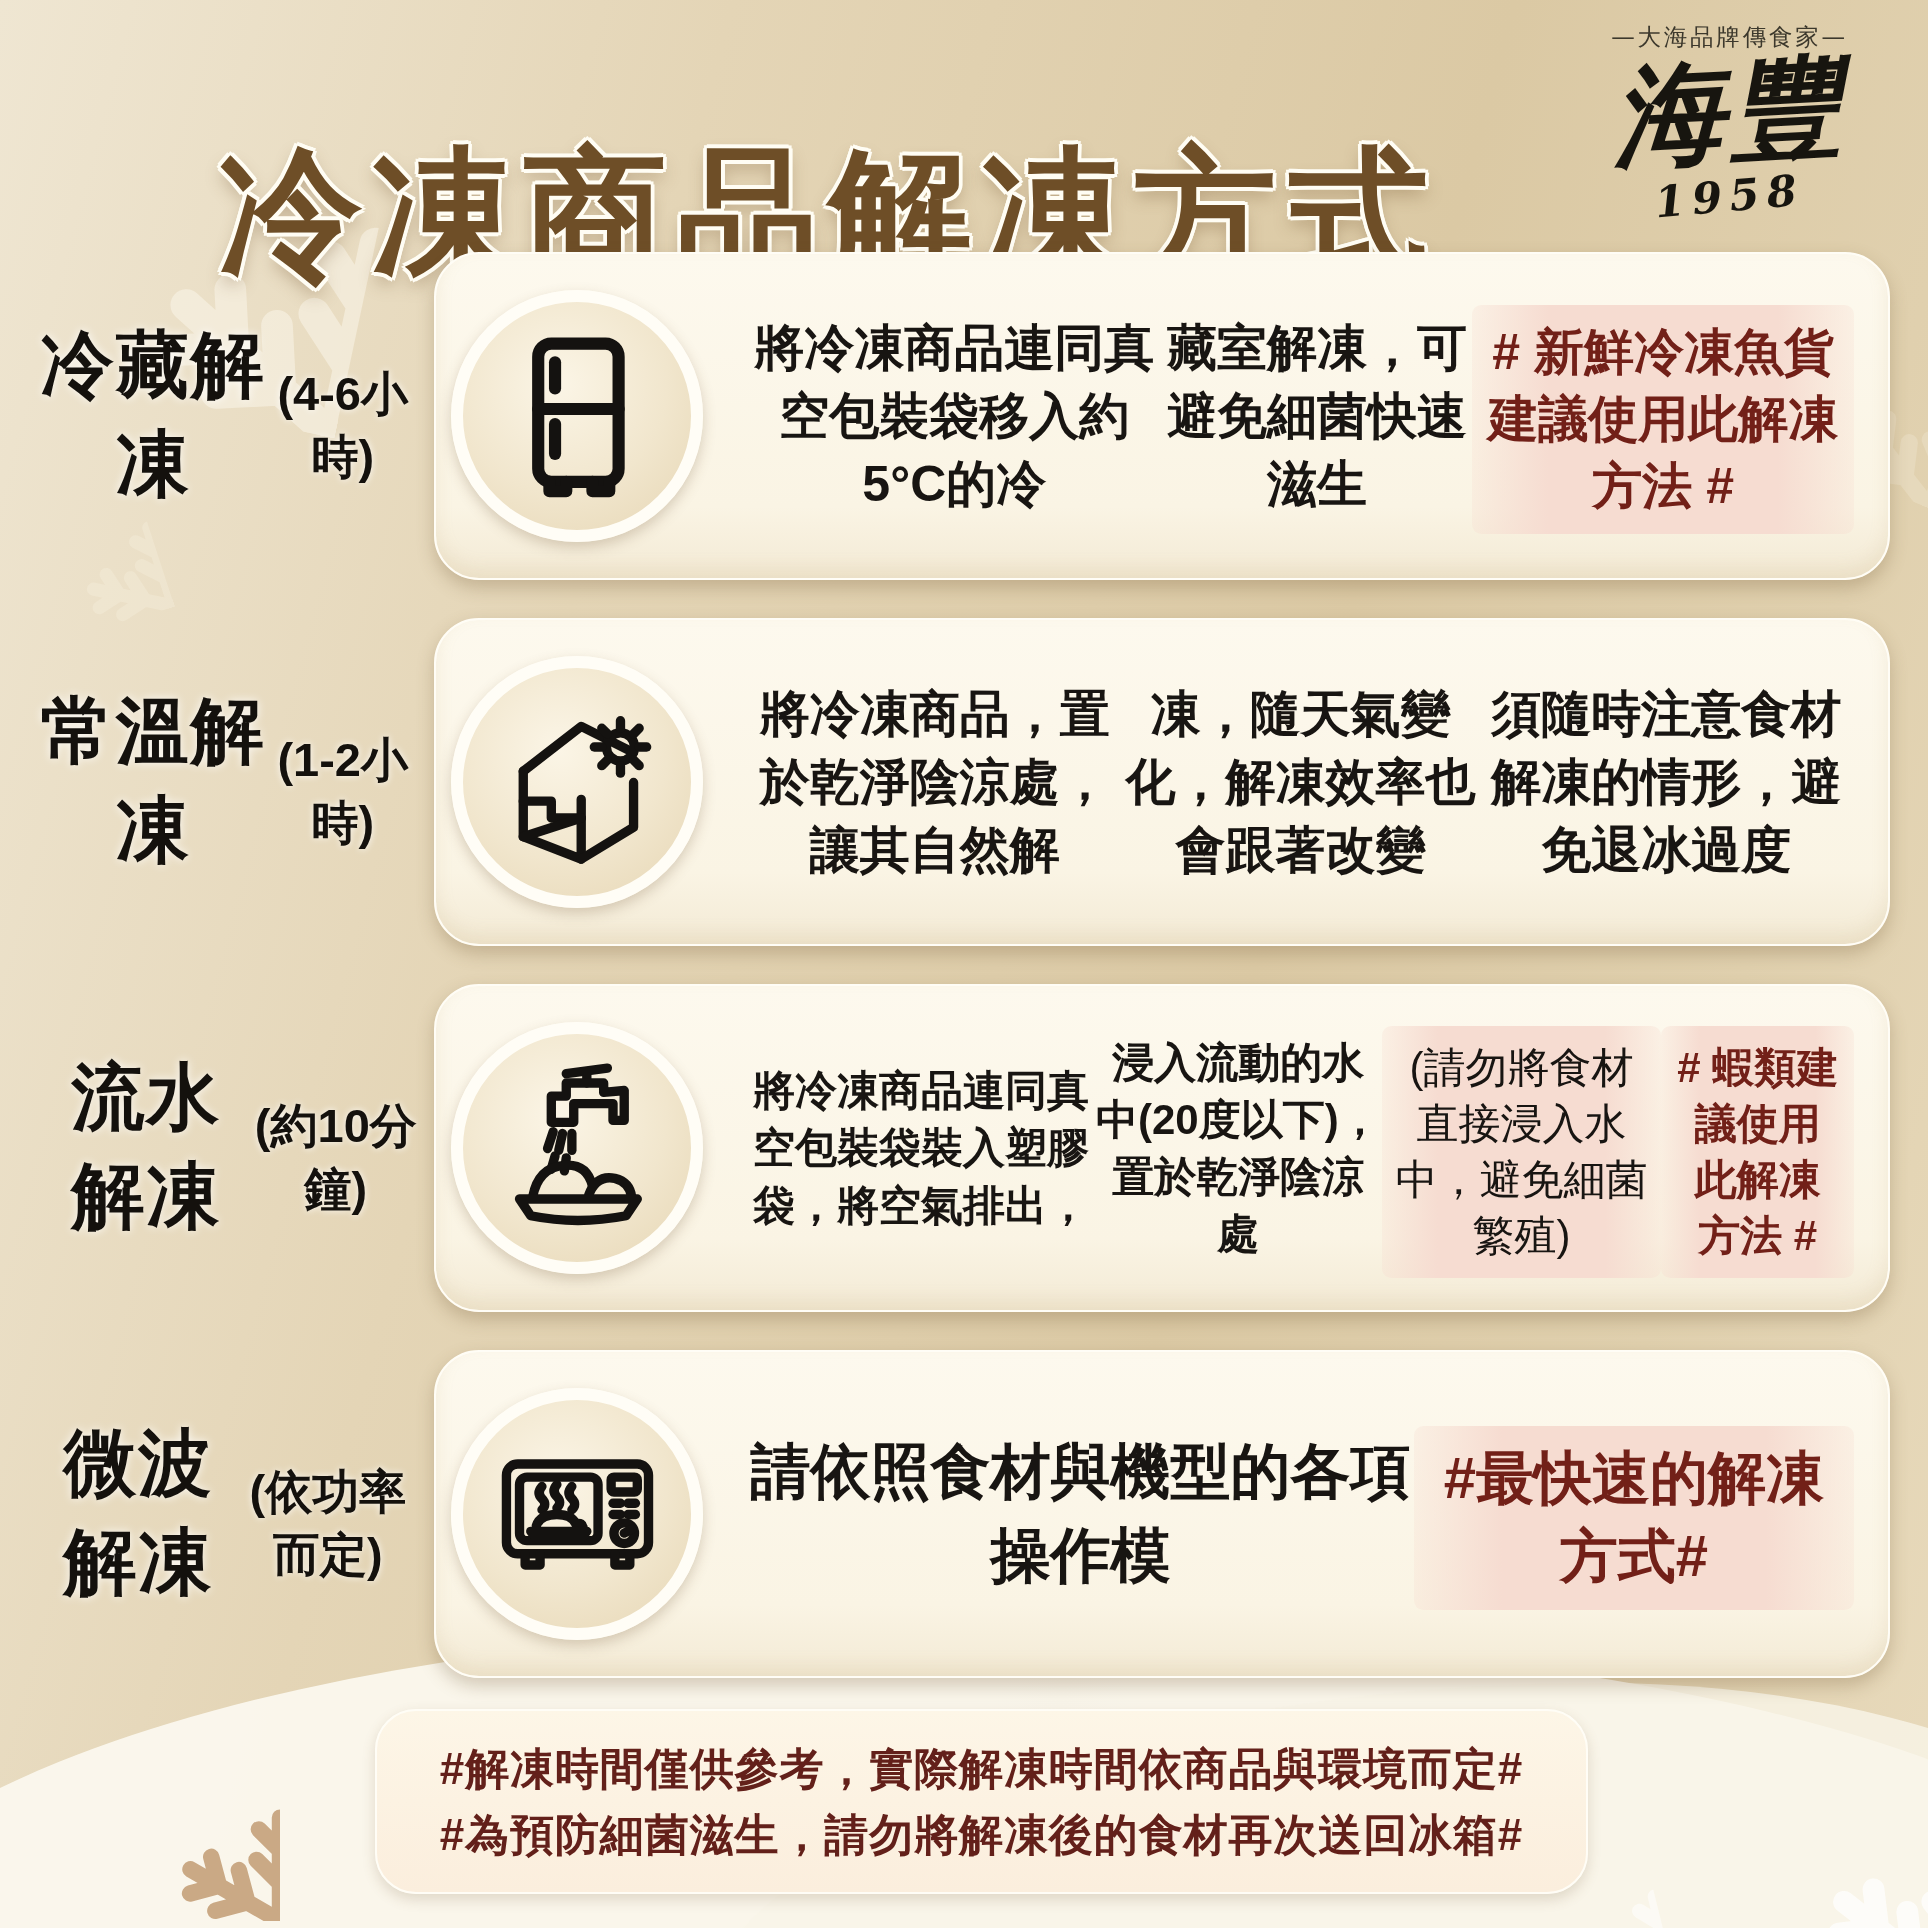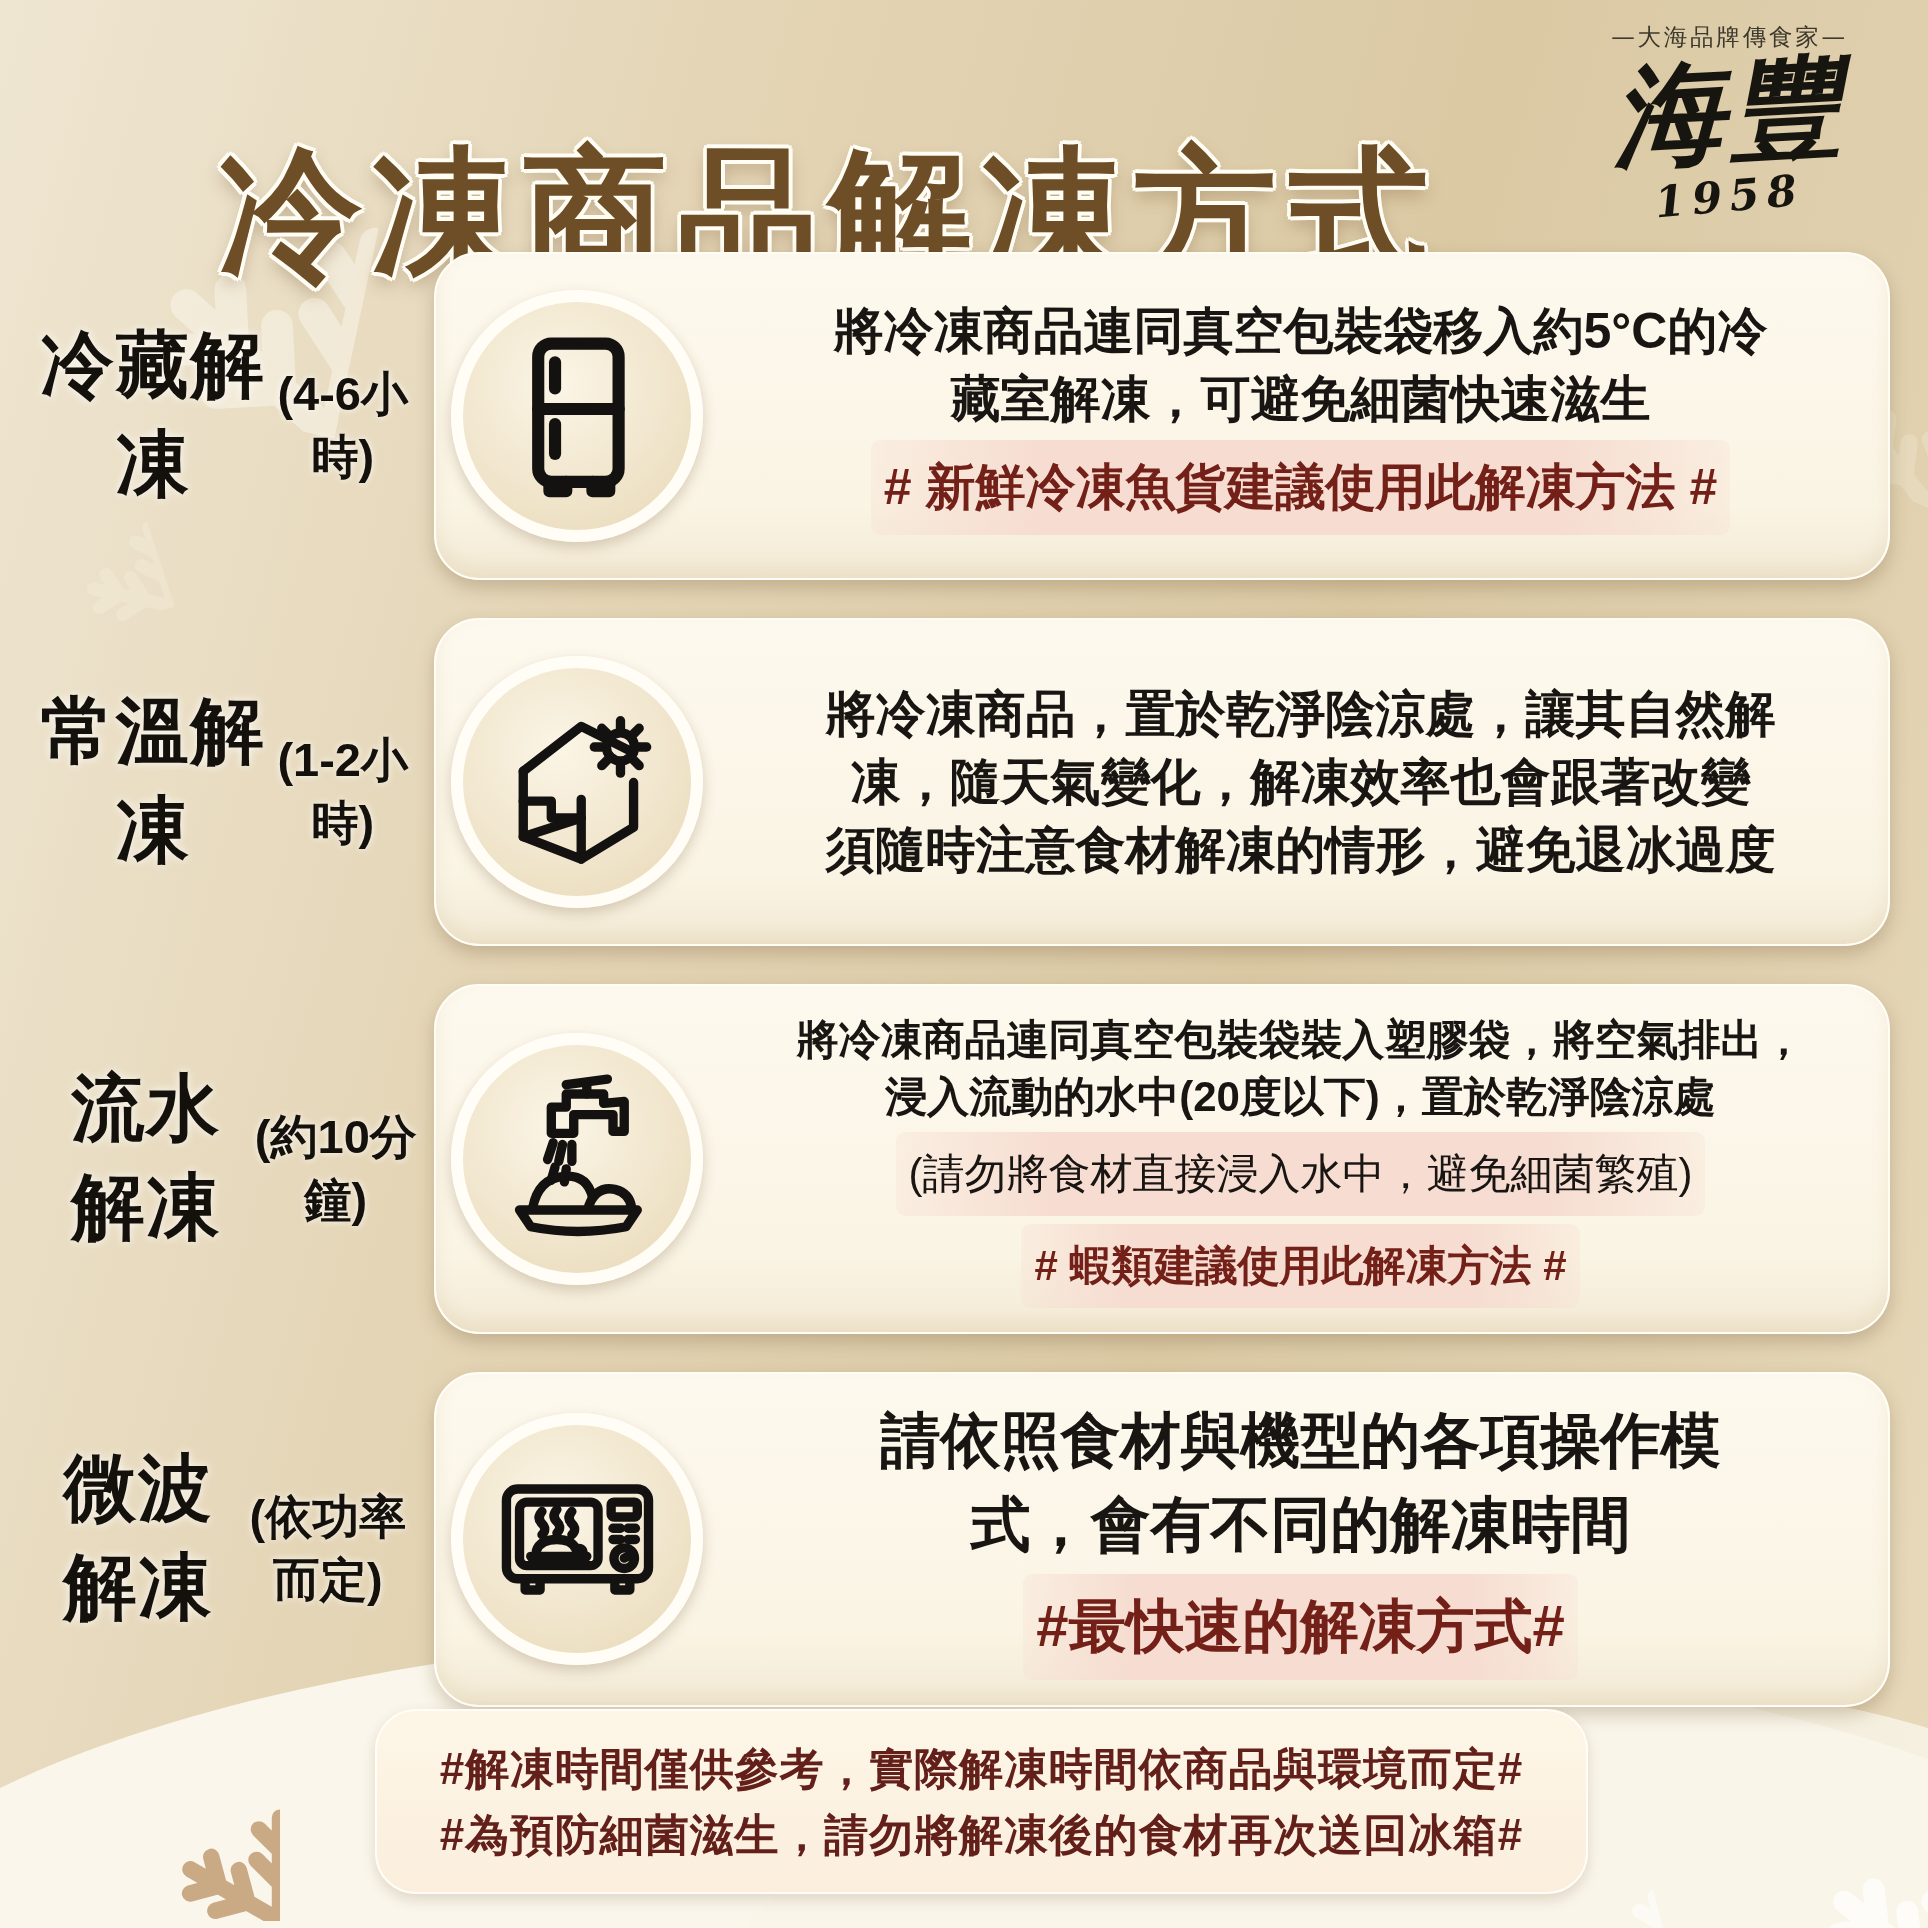--- a/index.html
+++ b/index.html
@@ -60,21 +60,21 @@
   .label-col .m-name{
     font-size:73px;font-weight:bold;letter-spacing:1.9px;
     text-shadow:0 0 9.4px rgba(255,255,255,.9);
   }
   .label-col .m-time{font-size:47px;font-weight:bold;margin-top:19px;text-shadow:0 0 7.5px rgba(255,255,255,.9);}
   .card{
     position:relative;flex:1;min-height:328px;border-radius:45px;
     background:linear-gradient(180deg,#fdf9ee 0%,#faf4e4 78%,#f3ead5 100%);
     border:2.8px solid #fffdf6;
     box-shadow:0 7.5px 17px rgba(110,85,50,.28), inset 0 -9.4px 17px rgba(190,160,110,.15);
-    display:flex;flex-direction:column;justify-content:center;
+    display:flex;flex-direction:row;justify-content:center;
     padding:24.5px 34px 24.5px 311px;box-sizing:border-box;text-align:center;align-items:center;
   }
   .icon-circle{
     position:absolute;left:15px;top:50%;transform:translateY(-50%);
     width:252px;height:252px;border-radius:50%;
     background:radial-gradient(circle at 42% 36%,#fbf5e6 0%,#f1e6cd 55%,#e6d6b4 100%);
     border:12.2px solid #fffdf6;box-sizing:border-box;
     box-shadow:0 5.6px 13px rgba(110,85,50,.25);
     display:flex;align-items:center;justify-content:center;
   }
@@ -285,21 +285,20 @@
             <g class="ic" stroke-width="8">
               <path d="M62 70 q-6 7 0 13 q6 6 0 12"></path>
               <path d="M78 68 q-6 7 0 13 q6 6 0 12"></path>
               <path d="M94 70 q-6 7 0 13 q6 6 0 12"></path>
             </g>
             <path class="ic" d="M56 112 q4-12 22-12 q16 0 20 10 q8-2 8 5 l-8 3"></path>
             <path class="ic" d="M50 118 h60 l-6 8 h-48 Z"></path>
           </svg>
         </div>
         <div class="line">請依照食材與機型的各項操作模</div>
-        <div class="line">式，會有不同的解凍時間</div>
         <div><span class="hl red">#最快速的解凍方式#</span></div>
       </div>
     </div>
 
   </div>
 
   <div class="footer-box">
     <div class="f-line">#解凍時間僅供參考，實際解凍時間依商品與環境而定#</div>
     <div class="f-line">#為預防細菌滋生，請勿將解凍後的食材再次送回冰箱#</div>
   </div>

